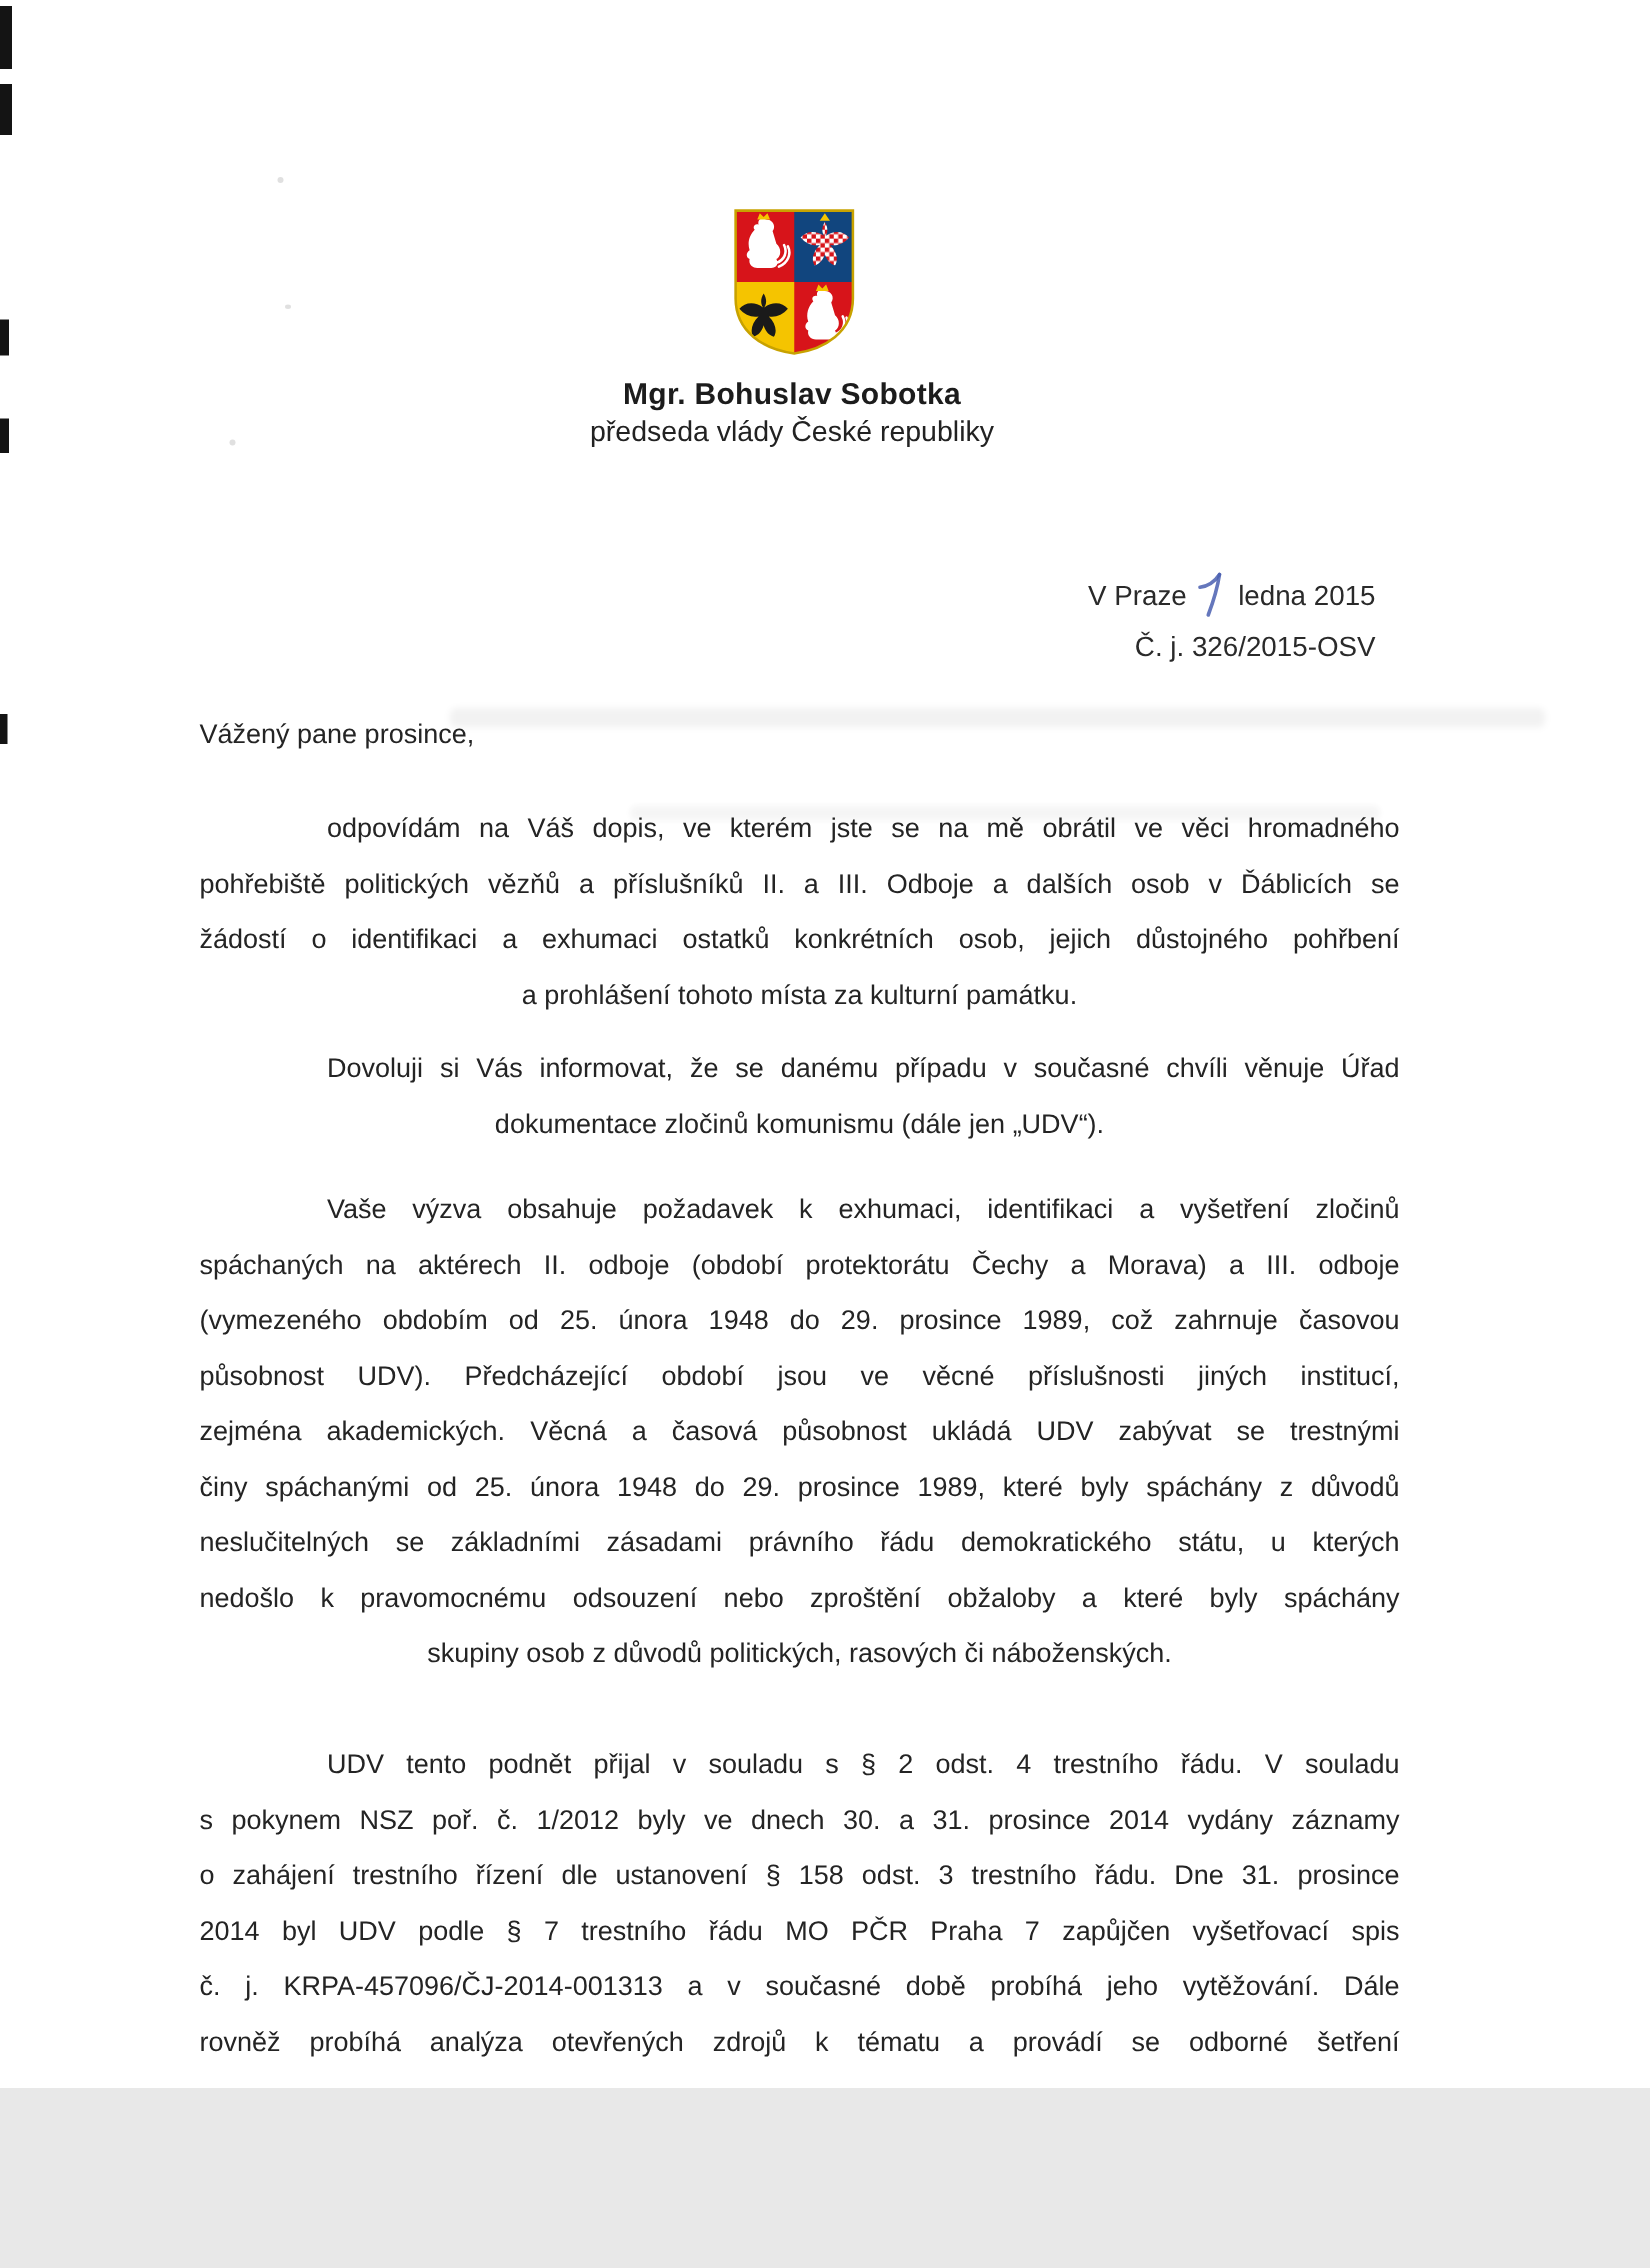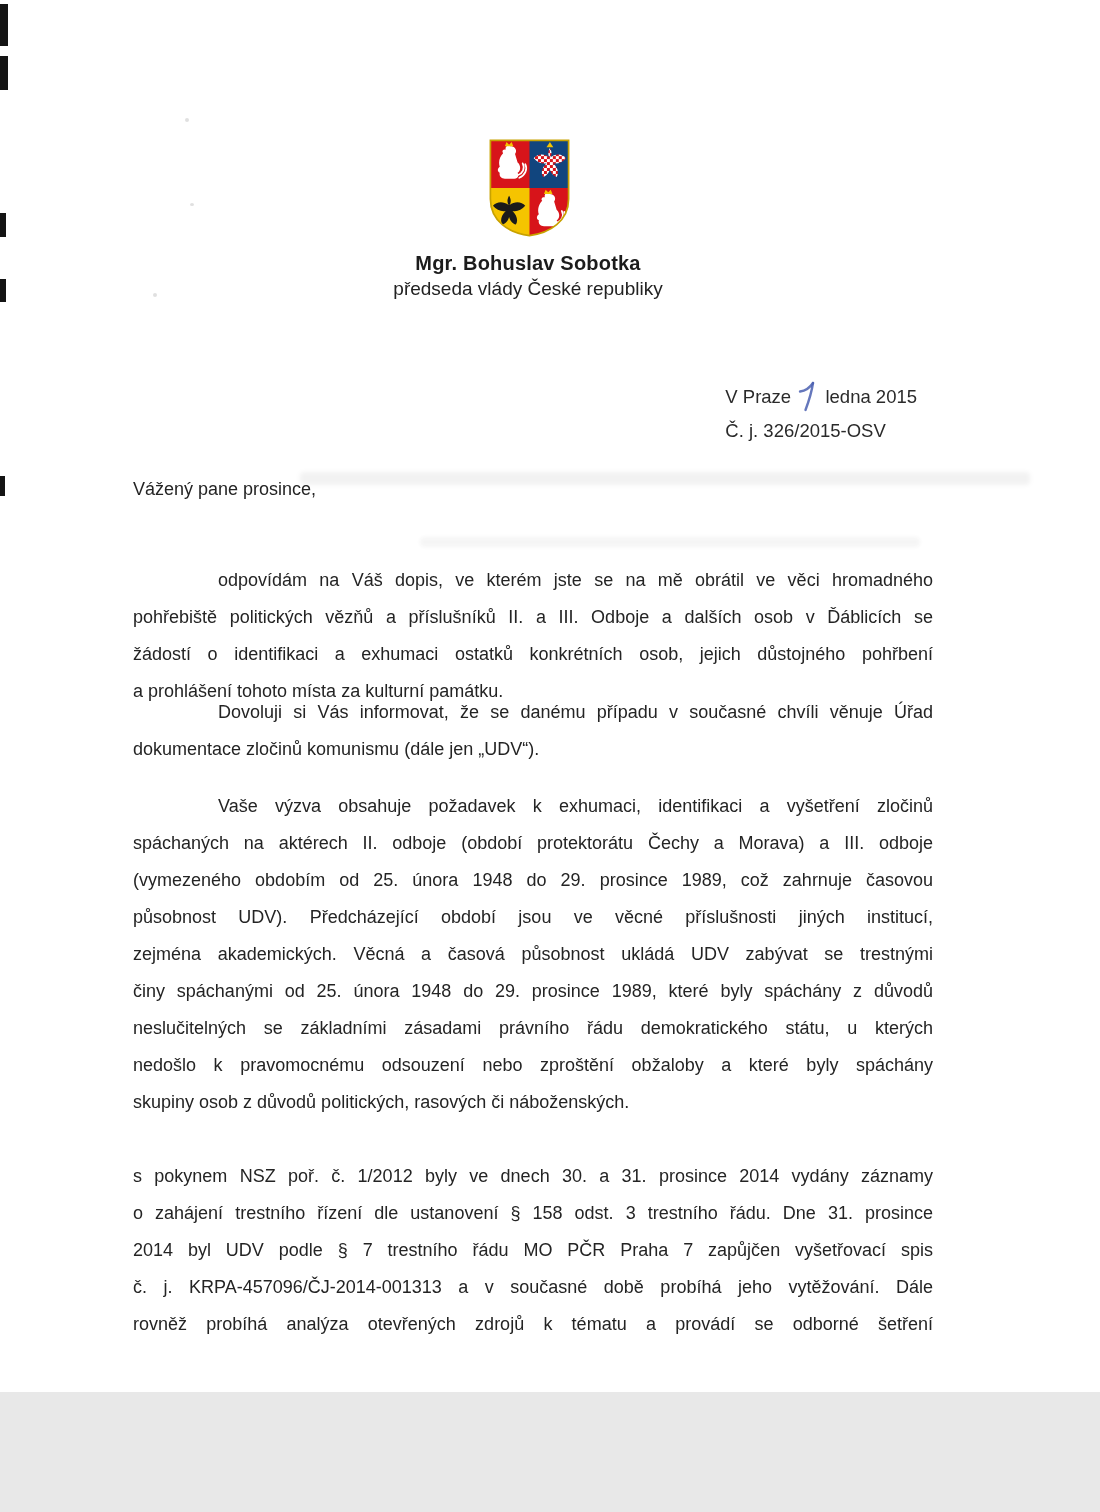--- a/index.html
+++ b/index.html
@@ -20,33 +20,33 @@
     text-align:center;font-size:20px;font-weight:bold;color:#1c1c1c;
     letter-spacing:.2px;
   }
   #header-title{
     position:absolute;left:0;top:278px;width:1056px;
     text-align:center;font-size:19px;color:#222;
   }
   
   #meta{
     position:absolute;right:183px;top:380px;
-    text-align:left;font-size:18.5px;line-height:34px;color:#2a2a2a;
+    text-align:right;font-size:18.5px;line-height:34px;color:#2a2a2a;
   }
   #meta .row{white-space:nowrap;}
   #ink-mark{display:inline-block;vertical-align:middle;position:relative;top:-2px;margin:0 1px;}
   
   #salutation{
     position:absolute;left:133px;top:479px;width:800px;
     font-size:18px;color:#242424;
   }
   .paragraph{position:absolute;left:133px;width:800px;}
   .line{
     height:37px;line-height:37px;font-size:18px;color:#242424;
-    text-align:left;overflow:visible;
+    text-align:center;overflow:visible;
   }
   .line.j{text-align:justify;text-align-last:justify;}
   .line.first{text-indent:85px;}
   
   .edge-mark{position:absolute;left:0;background:#141414;}
   .dot{position:absolute;background:#555;opacity:.18;border-radius:50%;}
   .streak{position:absolute;background:rgba(0,0,0,0.05);filter:blur(2px);border-radius:4px;}
   #bottom-scan-line{
     position:absolute;left:8px;top:1497px;width:1080px;height:3px;
     background:#2b2b2b;opacity:.9;
@@ -112,21 +112,21 @@
         <path d="M16,3 C14.5,13 11.5,22 8.5,30" fill="none" stroke="#4a5fb0" stroke-width="2.4" stroke-linecap="round" opacity="0.85"></path>
       </svg>
       <span>ledna 2015</span>
     </div>
     <div class="row">Č. j. 326/2015-OSV</div>
   </div>
 
   <div id="salutation">Vážený pane prosince,</div>
 
   <div id="letter-body">
-      <div class="paragraph" style="top: 534px; margin-top: 28px;">
+      <div class="paragraph" style="top: 534px;">
         <div class="line j first">odpovídám na Váš dopis, ve kterém jste se na mě obrátil ve věci hromadného</div>
         <div class="line j">pohřebiště politických vězňů a příslušníků II. a III. Odboje a dalších osob v Ďáblicích se</div>
         <div class="line j">žádostí o identifikaci a exhumaci ostatků konkrétních osob, jejich důstojného pohřbení</div>
         <div class="line">a prohlášení tohoto místa za kulturní památku.</div>
       </div>
       <div class="paragraph" style="top: 694px;">
         <div class="line j first">Dovoluji si Vás informovat, že se danému případu v současné chvíli věnuje Úřad</div>
         <div class="line">dokumentace zločinů komunismu (dále jen „UDV“).</div>
       </div>
       <div class="paragraph" style="top: 788px;">
@@ -134,20 +134,21 @@
         <div class="line j">spáchaných na aktérech II. odboje (období protektorátu Čechy a Morava) a III. odboje</div>
         <div class="line j">(vymezeného obdobím od 25. února 1948 do 29. prosince 1989, což zahrnuje časovou</div>
         <div class="line j">působnost UDV). Předcházející období jsou ve věcné příslušnosti jiných institucí,</div>
         <div class="line j">zejména akademických. Věcná a časová působnost ukládá UDV zabývat se trestnými</div>
         <div class="line j">činy spáchanými od 25. února 1948 do 29. prosince 1989, které byly spáchány z důvodů</div>
         <div class="line j">neslučitelných se základními zásadami právního řádu demokratického státu, u kterých</div>
         <div class="line j">nedošlo k pravomocnému odsouzení nebo zproštění obžaloby a které byly spáchány</div>
         <div class="line">skupiny osob z důvodů politických, rasových či náboženských.</div>
       </div>
       <div class="paragraph" style="top: 1158px;">
+        <div class="line j first">UDV tento podnět přijal v souladu s § 2 odst. 4 trestního řádu. V souladu</div>
         <div class="line j">s pokynem NSZ poř. č. 1/2012 byly ve dnech 30. a 31. prosince 2014 vydány záznamy</div>
         <div class="line j">o zahájení trestního řízení dle ustanovení § 158 odst. 3 trestního řádu. Dne 31. prosince</div>
         <div class="line j">2014 byl UDV podle § 7 trestního řádu MO PČR Praha 7 zapůjčen vyšetřovací spis</div>
         <div class="line j">č. j. KRPA-457096/ČJ-2014-001313 a v současné době probíhá jeho vytěžování. Dále</div>
         <div class="line j">rovněž probíhá analýza otevřených zdrojů k tématu a provádí se odborné šetření</div>
       </div>
     </div>
 
   <div class="edge-mark" style="top:4px;width:8px;height:42px;"></div>
   <div class="edge-mark" style="top:56px;width:8px;height:34px;"></div>

